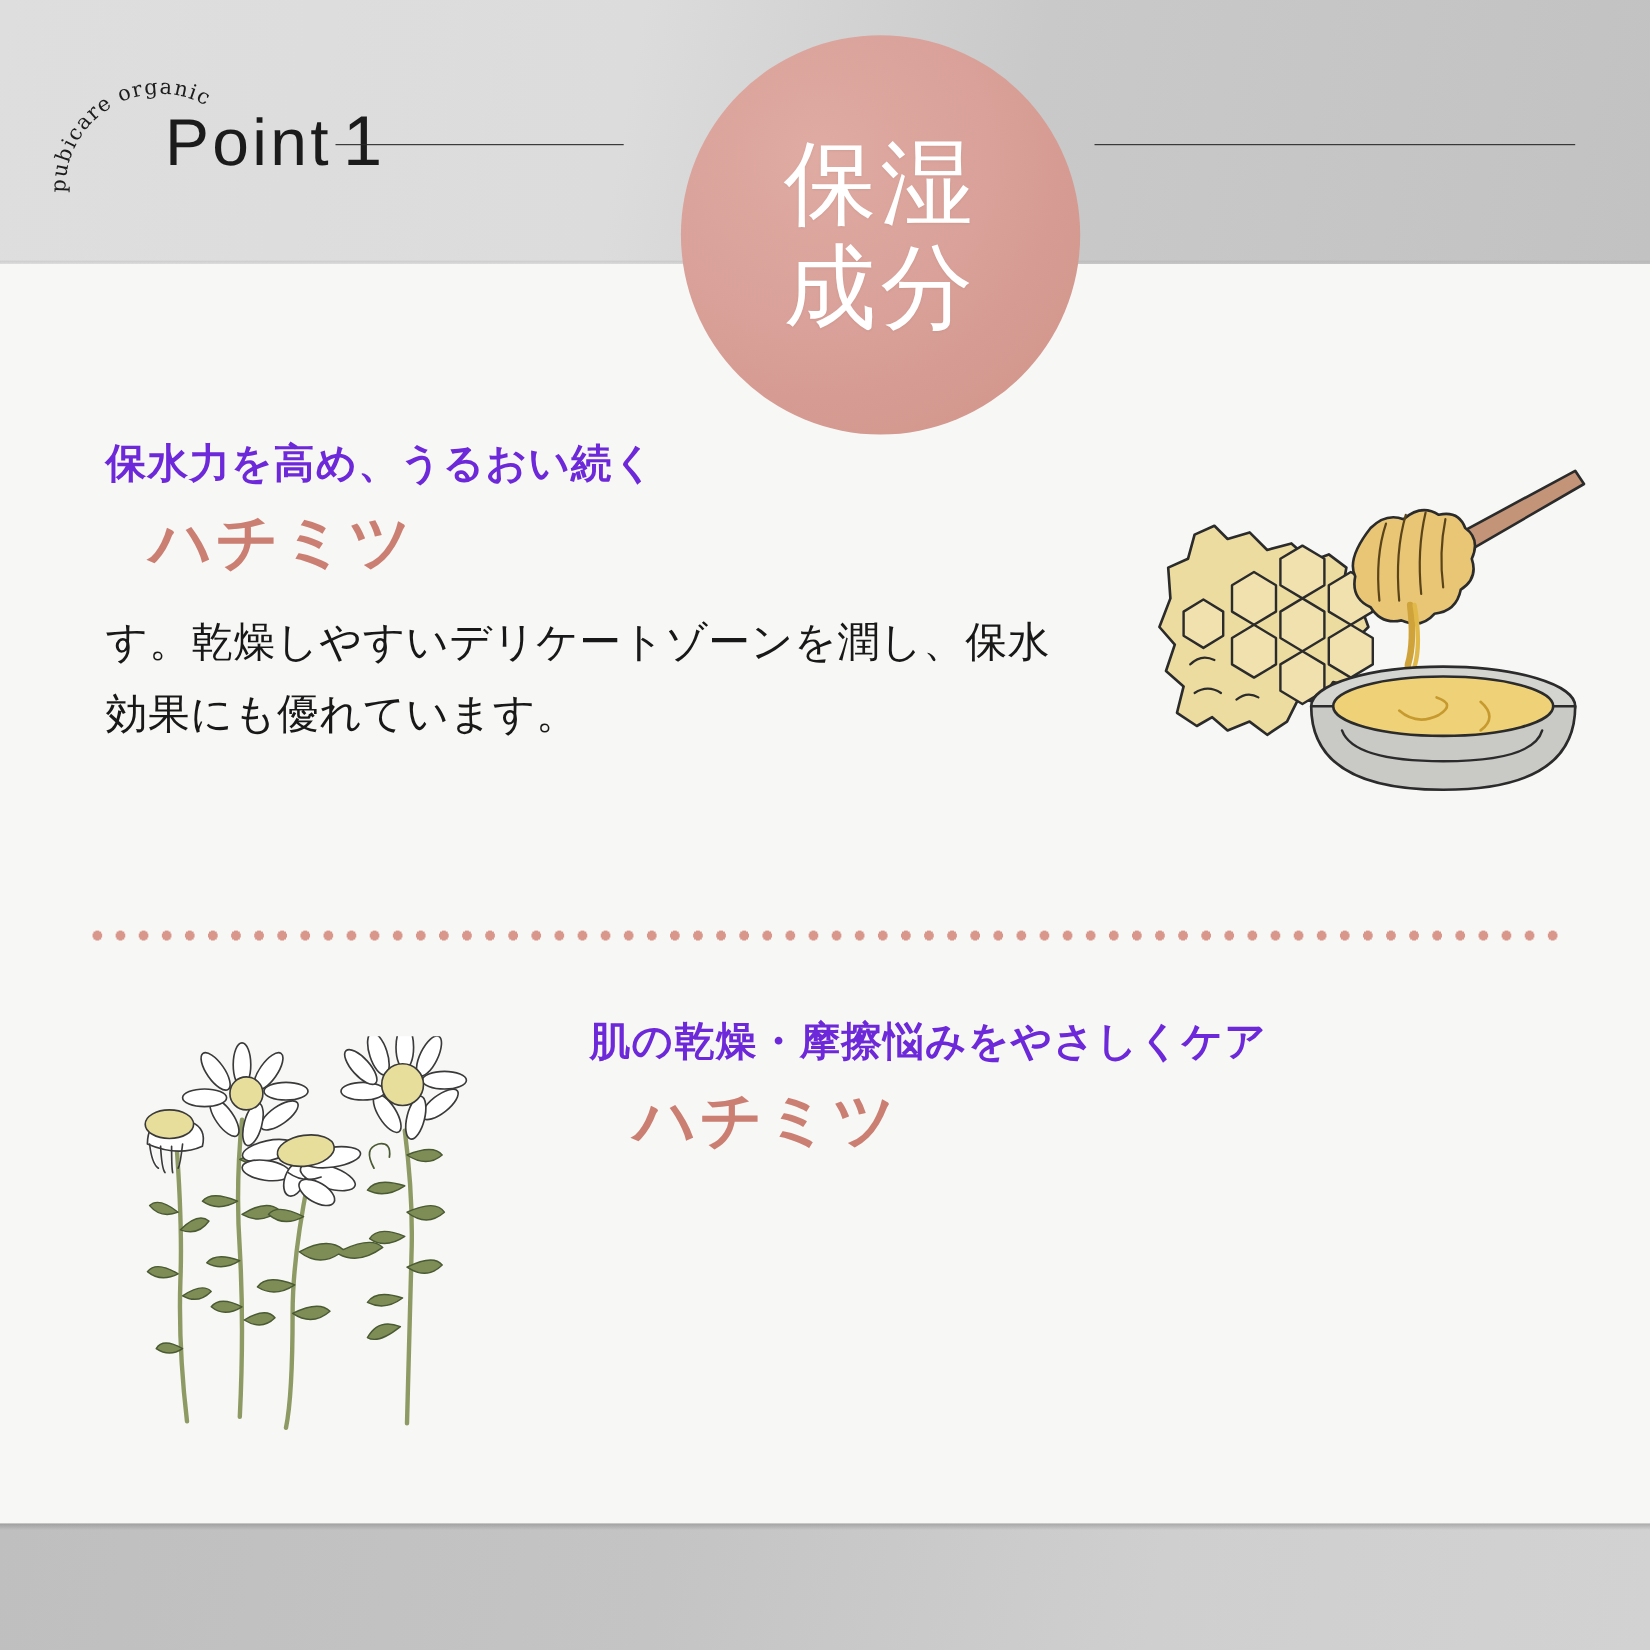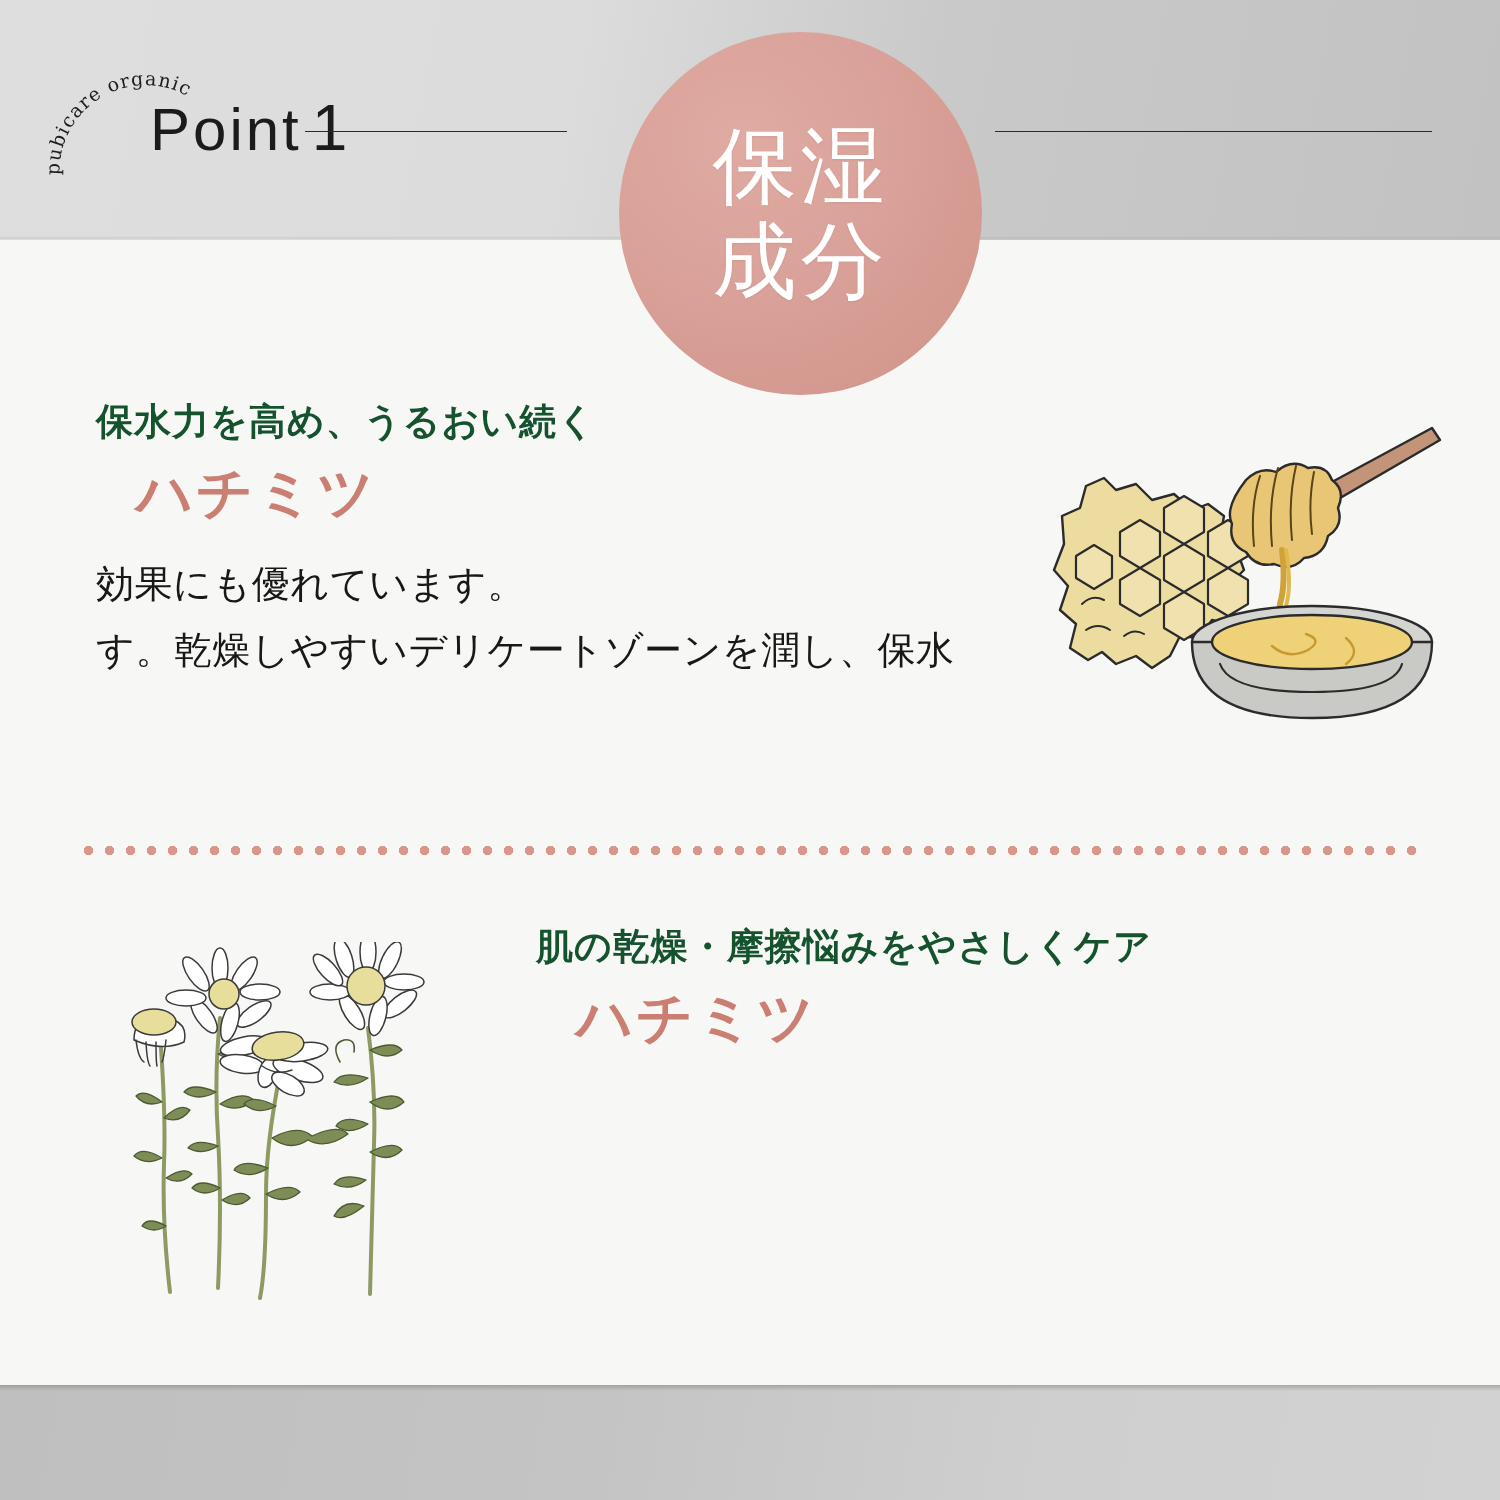--- a/index.html
+++ b/index.html
@@ -60,21 +60,21 @@
     text-shadow:0 1px 2px rgba(160,110,100,.18);
   }
   .badge-text div{white-space:nowrap;}
 
   
   .section{position:absolute;}
   .sec-honey{left:0;top:400px;width:1500px;}
   .sec-cham{left:0;top:925px;width:1500px;}
 
   .lead{
-    font-size:37px;color:#14532d;letter-spacing:1px;font-weight:600;
+    font-size:37px;color:#6d28d9;letter-spacing:1px;font-weight:600;
     line-height:1.2;white-space:nowrap;
   }
   .name{
     font-size:56px;color:#cb7f73;font-weight:700;letter-spacing:3px;
     line-height:1.25;margin-top:14px;white-space:nowrap;margin-left:40px;
   }
   .body-copy{
     font-size:38px;color:#181818;line-height:1.72;letter-spacing:0.5px;
     margin-top:24px;font-weight:400;
   }
@@ -126,22 +126,22 @@
       <div>保湿</div>
       <div>成分</div>
     </div>
   </div>
 
   <div class="section sec-honey">
     <div class="honey-text">
       <div class="lead">保水力を高め、うるおい続く</div>
       <div class="name">ハチミツ</div>
       <div class="body-copy">
+        <div>す。乾燥しやすいデリケートゾーンを潤し、保水</div>
         <div>効果にも優れています。</div>
-        <div>す。乾燥しやすいデリケートゾーンを潤し、保水</div>
       </div>
     </div>
   </div>
 
   <div class="ill-honey">
     <svg viewBox="0 0 420 330" aria-hidden="true">
       <g stroke="#2b2b2b" stroke-width="2.4" stroke-linejoin="round" stroke-linecap="round">
 
         <path d="M40 120 L30 146 L44 162 L36 186 L52 200 L46 224 L64 236 L78 228 L92 240
                  L112 232 L128 244 L146 232 L156 212 L176 214 L188 196 L204 200 L214 180

